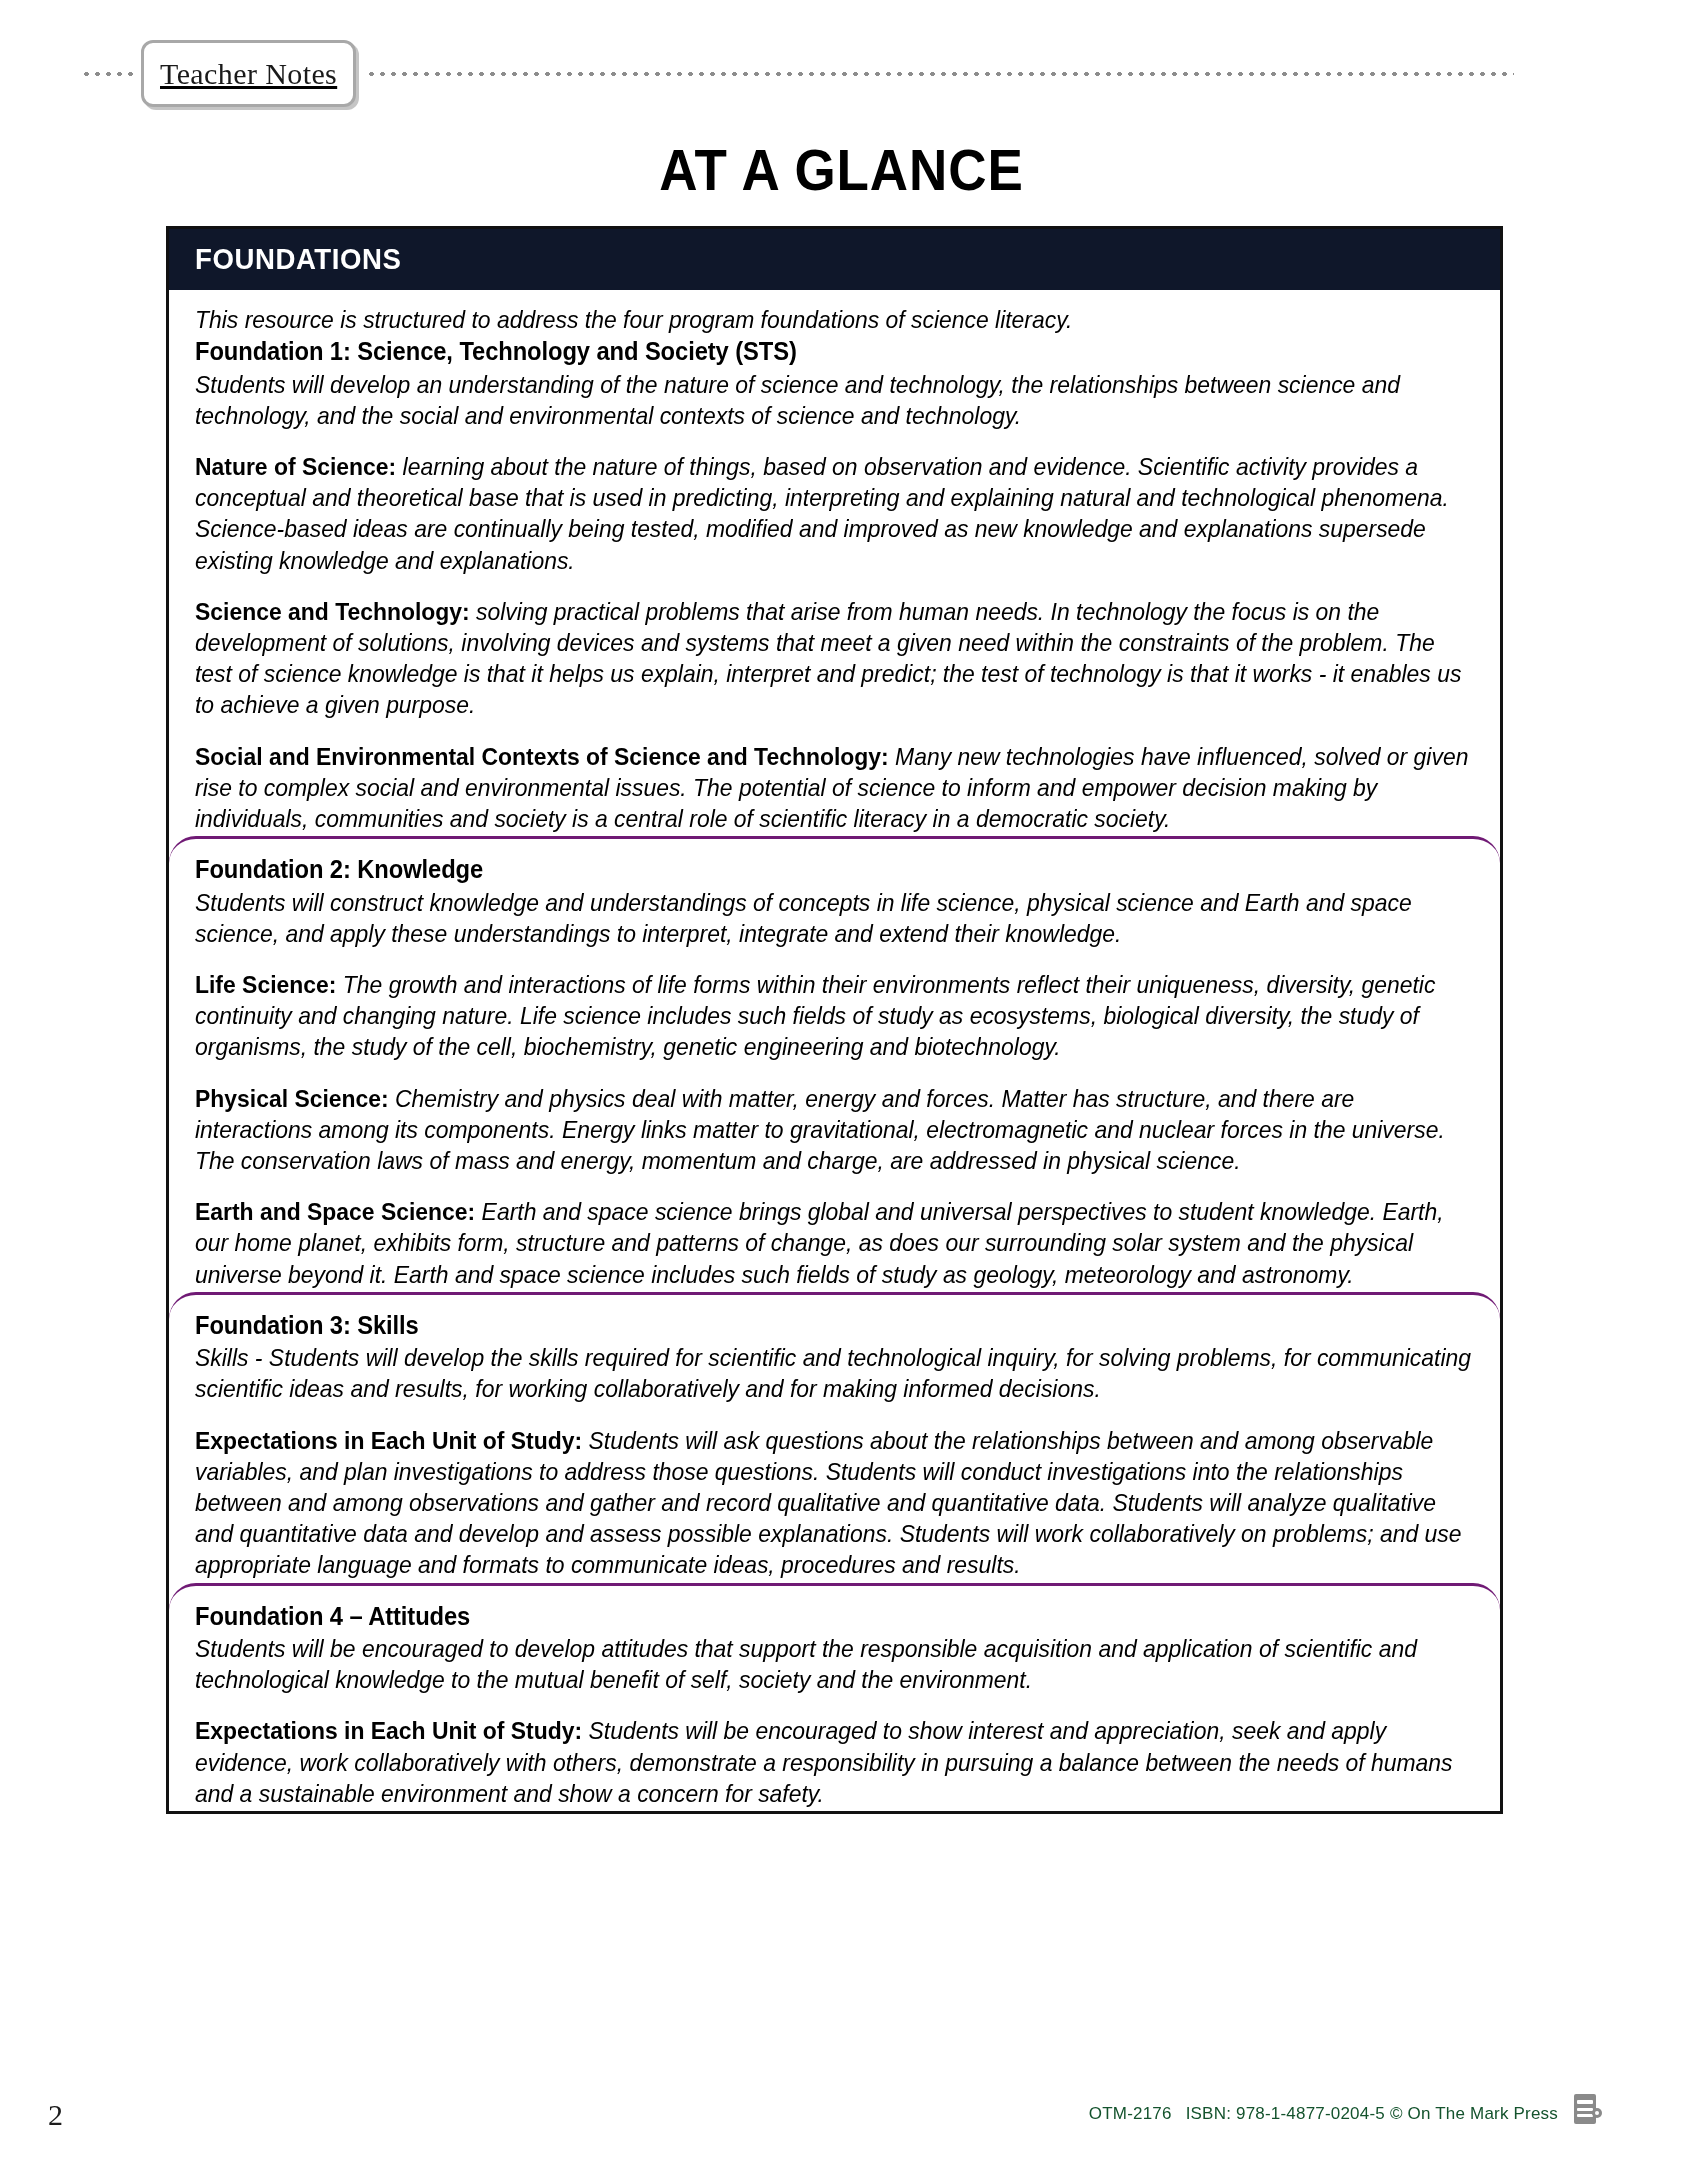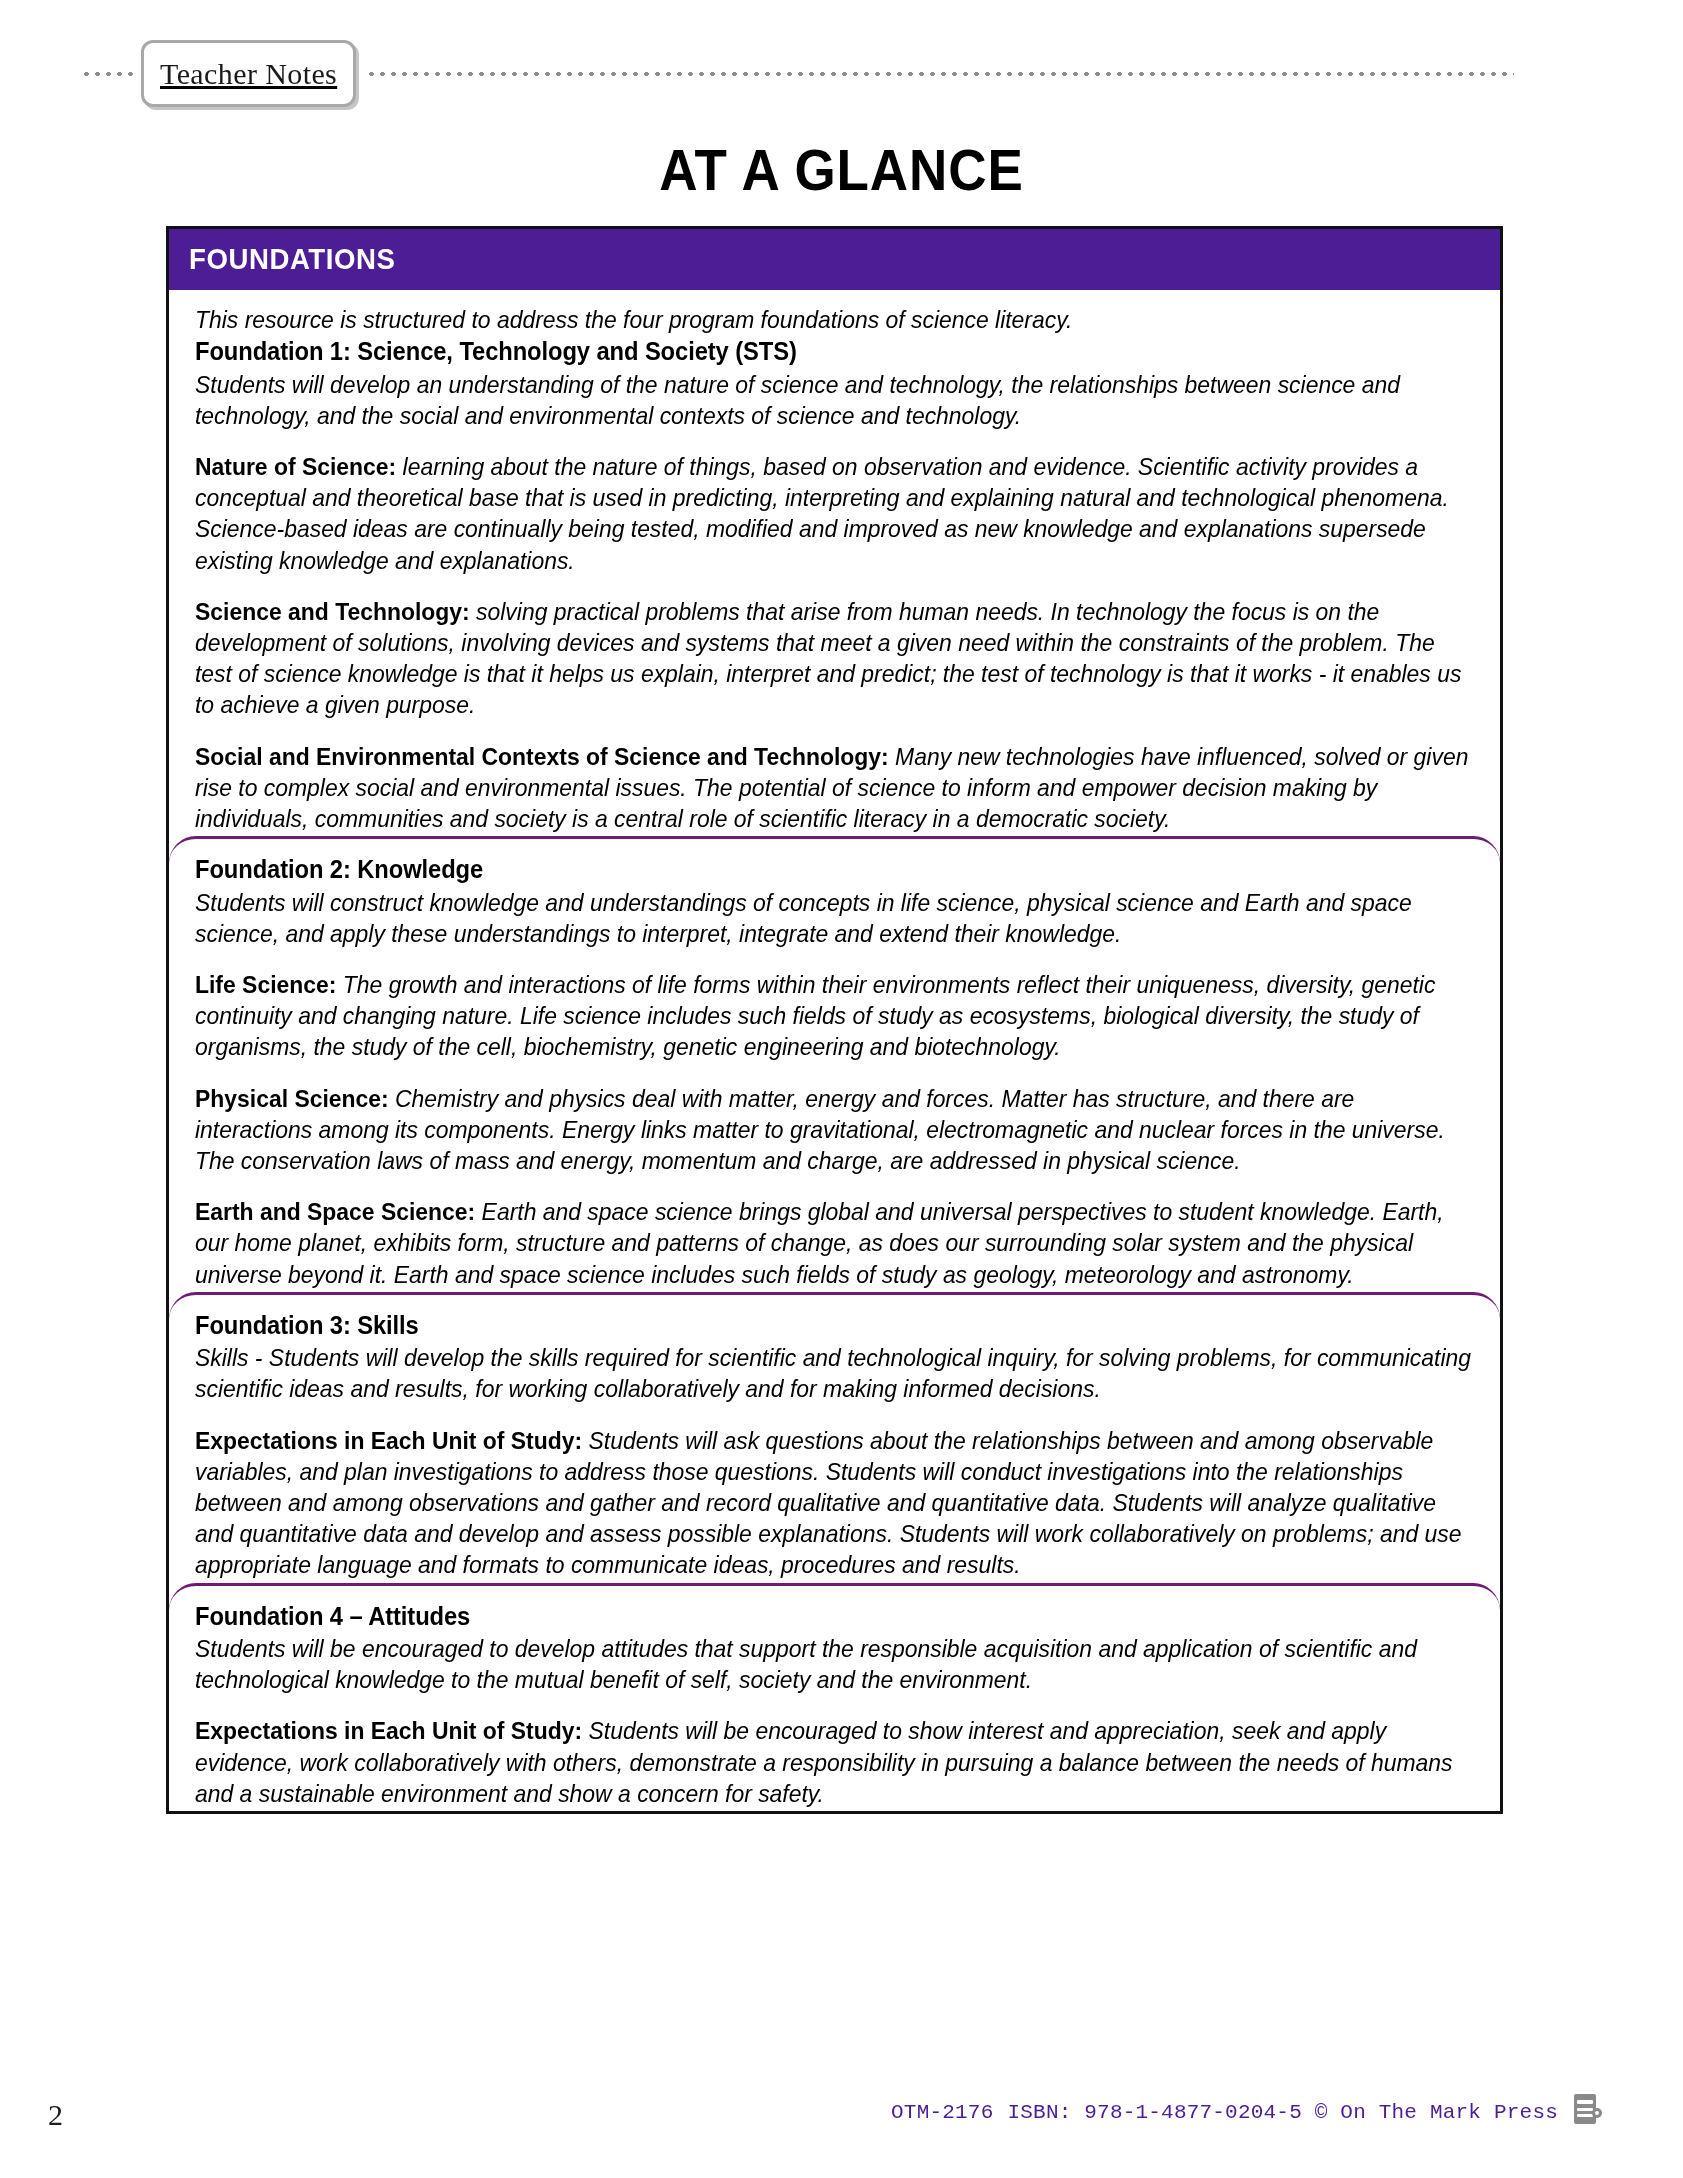--- a/index.html
+++ b/index.html
@@ -90,23 +90,23 @@
   .content-frame {
     position: absolute;
     top: 226px;
     left: 166px;
     width: 1337px;
     border: 3px solid #111111;
     background: #ffffff;
     box-sizing: border-box;
   }
   .band {
-    background: #4c1d95;
+    background: #0f172a;
     color: #ffffff;
-    padding: 13px 20px 14px 20px;
+    padding: 13px 20px 14px 26px;
   }
   .band-label {
     font-family: "Liberation Sans", sans-serif;
     font-weight: bold;
     font-size: 30px;
     letter-spacing: 0.6px;
     transform: scaleX(0.92);
     transform-origin: left center;
     display: inline-block;
   }
@@ -172,23 +172,23 @@
     left: 48px;
     bottom: 0;
     font-family: "Liberation Serif", serif;
     font-size: 30px;
     color: #1c1c1c;
   }
   .imprint {
     position: absolute;
     right: 125px;
     bottom: 8px;
-    font-family: Liberation Mono, monospace;
-    font-size: 21px;
-    color: #4c1d95;
+    font-family: Liberation Sans, sans-serif;
+    font-size: 17px;
+    color: #14532d;
     white-space: nowrap;
     letter-spacing: 0.2px;
   }
   .imprint .sp { display: inline-block; width: 14px; }
   .logo-mark {
     position: absolute;
     right: 77px;
     bottom: 2px;
     width: 40px;
     height: 40px;

